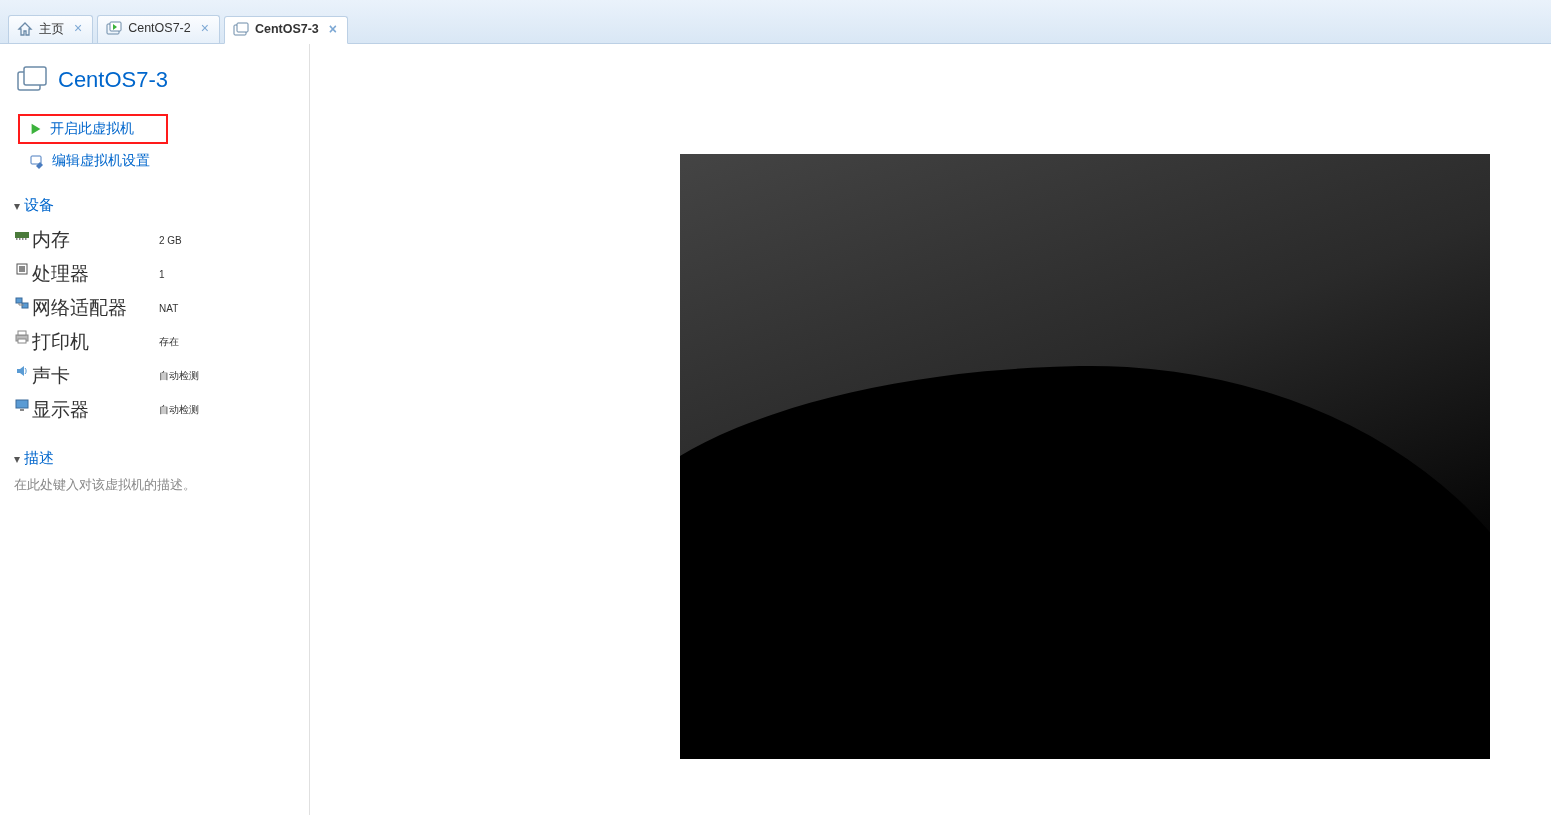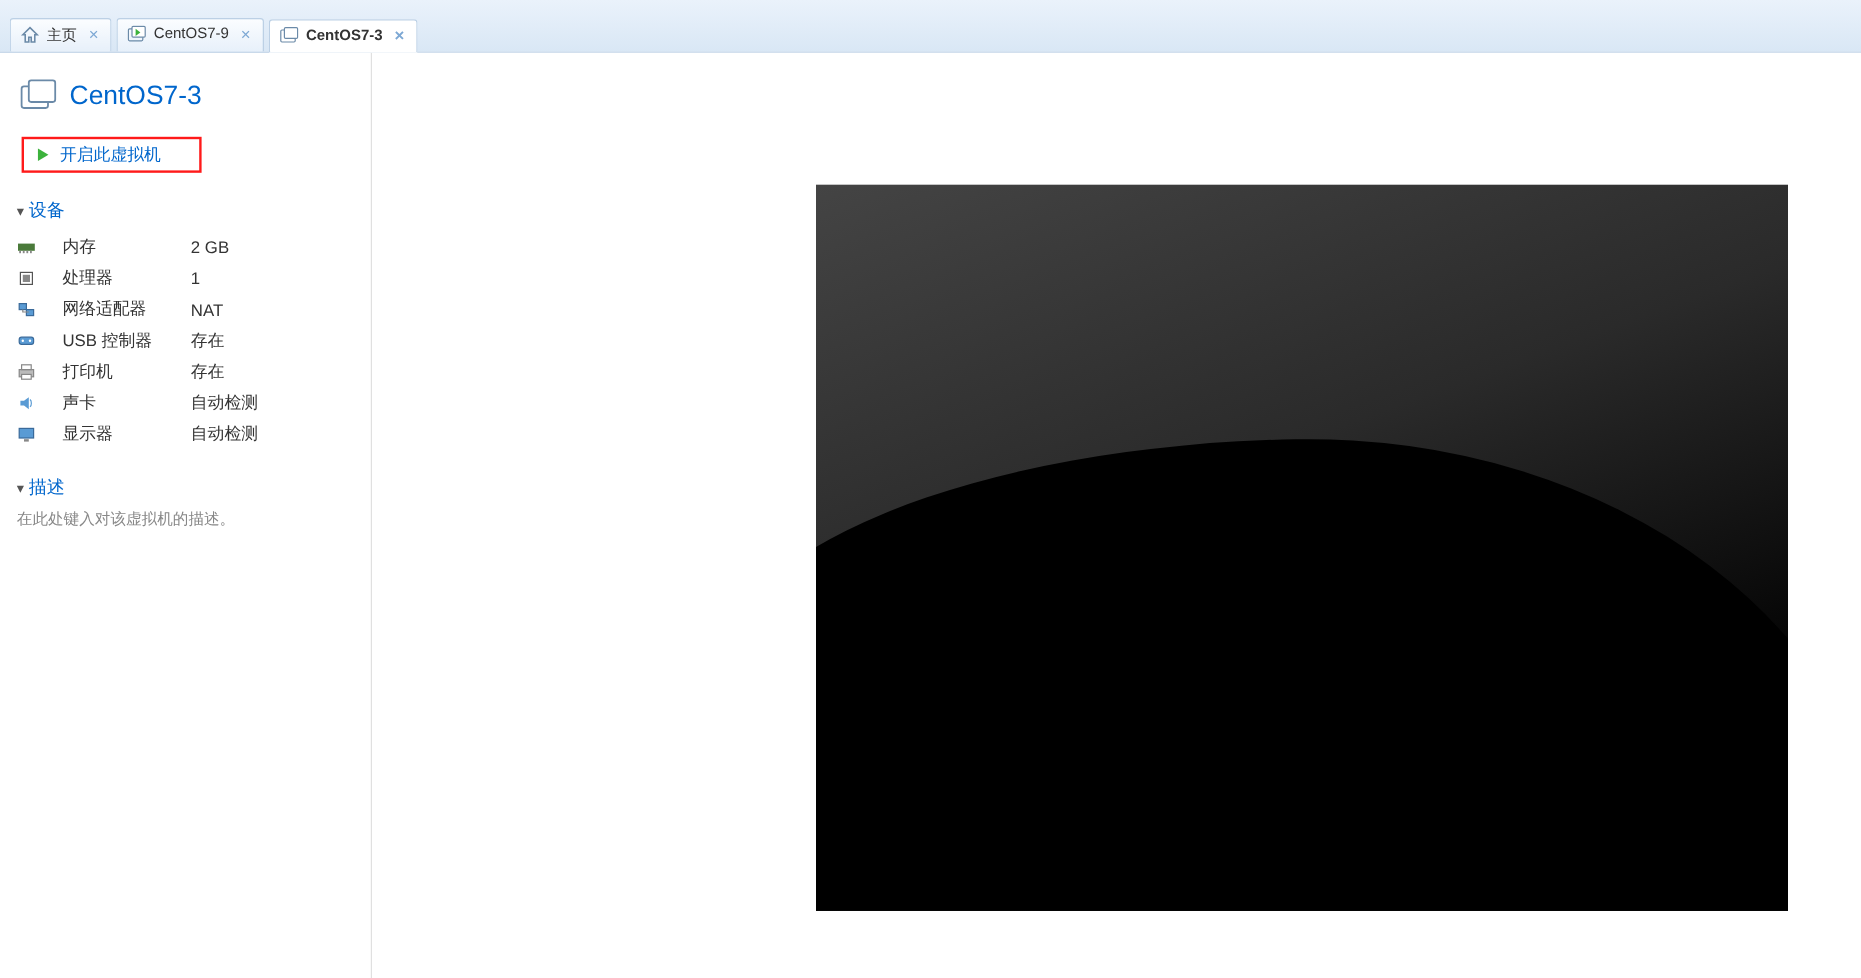--- a/index.html
+++ b/index.html
@@ -122,22 +122,22 @@
 
 
 .device-list { display: table; width: 100%; }
 .device-row { display: table-row; }
 .device-label-cell, .device-value-cell {
   display: table-cell;
   padding: 4px 4px 4px 0;
   vertical-align: middle;
 }
 .device-label-cell { width: 145px; }
-.device-label { display: flex; align-items: center; gap: 22px; color: #333; font-size: 14px; }
-.device-value-cell { color: #333; font-size: 14px; margin-left: 28px; }
+.device-label { display: flex; align-items: flex-start; gap: 2px; color: #333; font-size: 19px; }
+.device-value-cell { color: #333; font-size: 10px; margin-left: 28px; }
 .dev-icon { width: 16px; height: 16px; display:flex; align-items:center; justify-content:center; }
 
 
 .desc-placeholder {
   color: #888;
   font-size: 13px;
   margin-top: 6px;
   margin-left: 0;
 }
 
@@ -186,21 +186,21 @@
     <span class="tab-close">×</span>
   </div>
   <div class="tab">
     <span class="tab-icon">
       <svg viewBox="0 0 16 16" width="16" height="16">
           <rect x="1" y="3" width="12" height="10" rx="1" fill="none" stroke="#6b8aa8"></rect>
           <rect x="4" y="1" width="11" height="9" rx="1" fill="#fff" stroke="#6b8aa8"></rect>
           <polygon points="7,3 11,6 7,9" fill="#3cb23c"></polygon>
         </svg>
     </span>
-    <span>CentOS7-9</span>
+    <span>CentOS7-2</span>
     <span class="tab-close">×</span>
   </div>
   <div class="tab active">
     <span class="tab-icon">
       <svg viewBox="0 0 16 16" width="16" height="16">
           <rect x="1" y="3" width="12" height="10" rx="1" fill="none" stroke="#6b8aa8"></rect>
           <rect x="4" y="1" width="11" height="9" rx="1" fill="#fff" stroke="#6b8aa8"></rect>
         </svg>
     </span>
     <span>CentOS7-3</span>
@@ -223,20 +223,29 @@
 
     <div class="action-link highlighted">
       <span class="action-icon">
         <svg viewBox="0 0 16 16" width="14" height="14">
             <polygon points="3,2 13,8 3,14" fill="#3cb23c"></polygon>
           </svg>
       </span>
       <span>开启此虚拟机</span>
     </div>
 
+    <div class="action-link">
+      <span class="action-icon">
+        <svg viewBox="0 0 16 16" width="16" height="16">
+            <rect x="1" y="3" width="10" height="8" rx="1" fill="none" stroke="#4a7cbf"></rect>
+            <path d="M6 13l4-4 3 3-4 4z" fill="#4a7cbf"></path>
+          </svg>
+      </span>
+      <span>编辑虚拟机设置</span>
+    </div>
 
     <div class="section-header">
       <span class="chevron">▾</span>
       <span>设备</span>
     </div>
 
     <div class="device-list">
 
       <div class="device-row">
         <div class="device-label-cell">
@@ -282,35 +291,20 @@
                   <rect x="8" y="8" width="6" height="5" fill="#5a9bd4" stroke="#3a6a9a"></rect>
                   <path d="M5 8v2h5" stroke="#888" fill="none"></path>
                 </svg>
               </span>
             <span>网络适配器</span>
           </div>
         </div>
         <div class="device-value-cell">NAT</div>
       </div>
 
-      <div class="device-row">
-        <div class="device-label-cell">
-          <div class="device-label">
-            <span class="dev-icon">
-                <svg viewBox="0 0 16 16" width="16" height="16">
-                  <rect x="2" y="5" width="12" height="6" rx="2" fill="#5a9bd4" stroke="#3a6a9a"></rect>
-                  <circle cx="5" cy="8" r="1" fill="#fff"></circle>
-                  <circle cx="11" cy="8" r="1" fill="#fff"></circle>
-                </svg>
-              </span>
-            <span>USB 控制器</span>
-          </div>
-        </div>
-        <div class="device-value-cell">存在</div>
-      </div>
 
       <div class="device-row">
         <div class="device-label-cell">
           <div class="device-label">
             <span class="dev-icon">
                 <svg viewBox="0 0 16 16" width="16" height="16">
                   <rect x="2" y="6" width="12" height="6" fill="#bbb" stroke="#888"></rect>
                   <rect x="4" y="2" width="8" height="4" fill="#fff" stroke="#888"></rect>
                   <rect x="4" y="10" width="8" height="4" fill="#fff" stroke="#888"></rect>
                 </svg>

